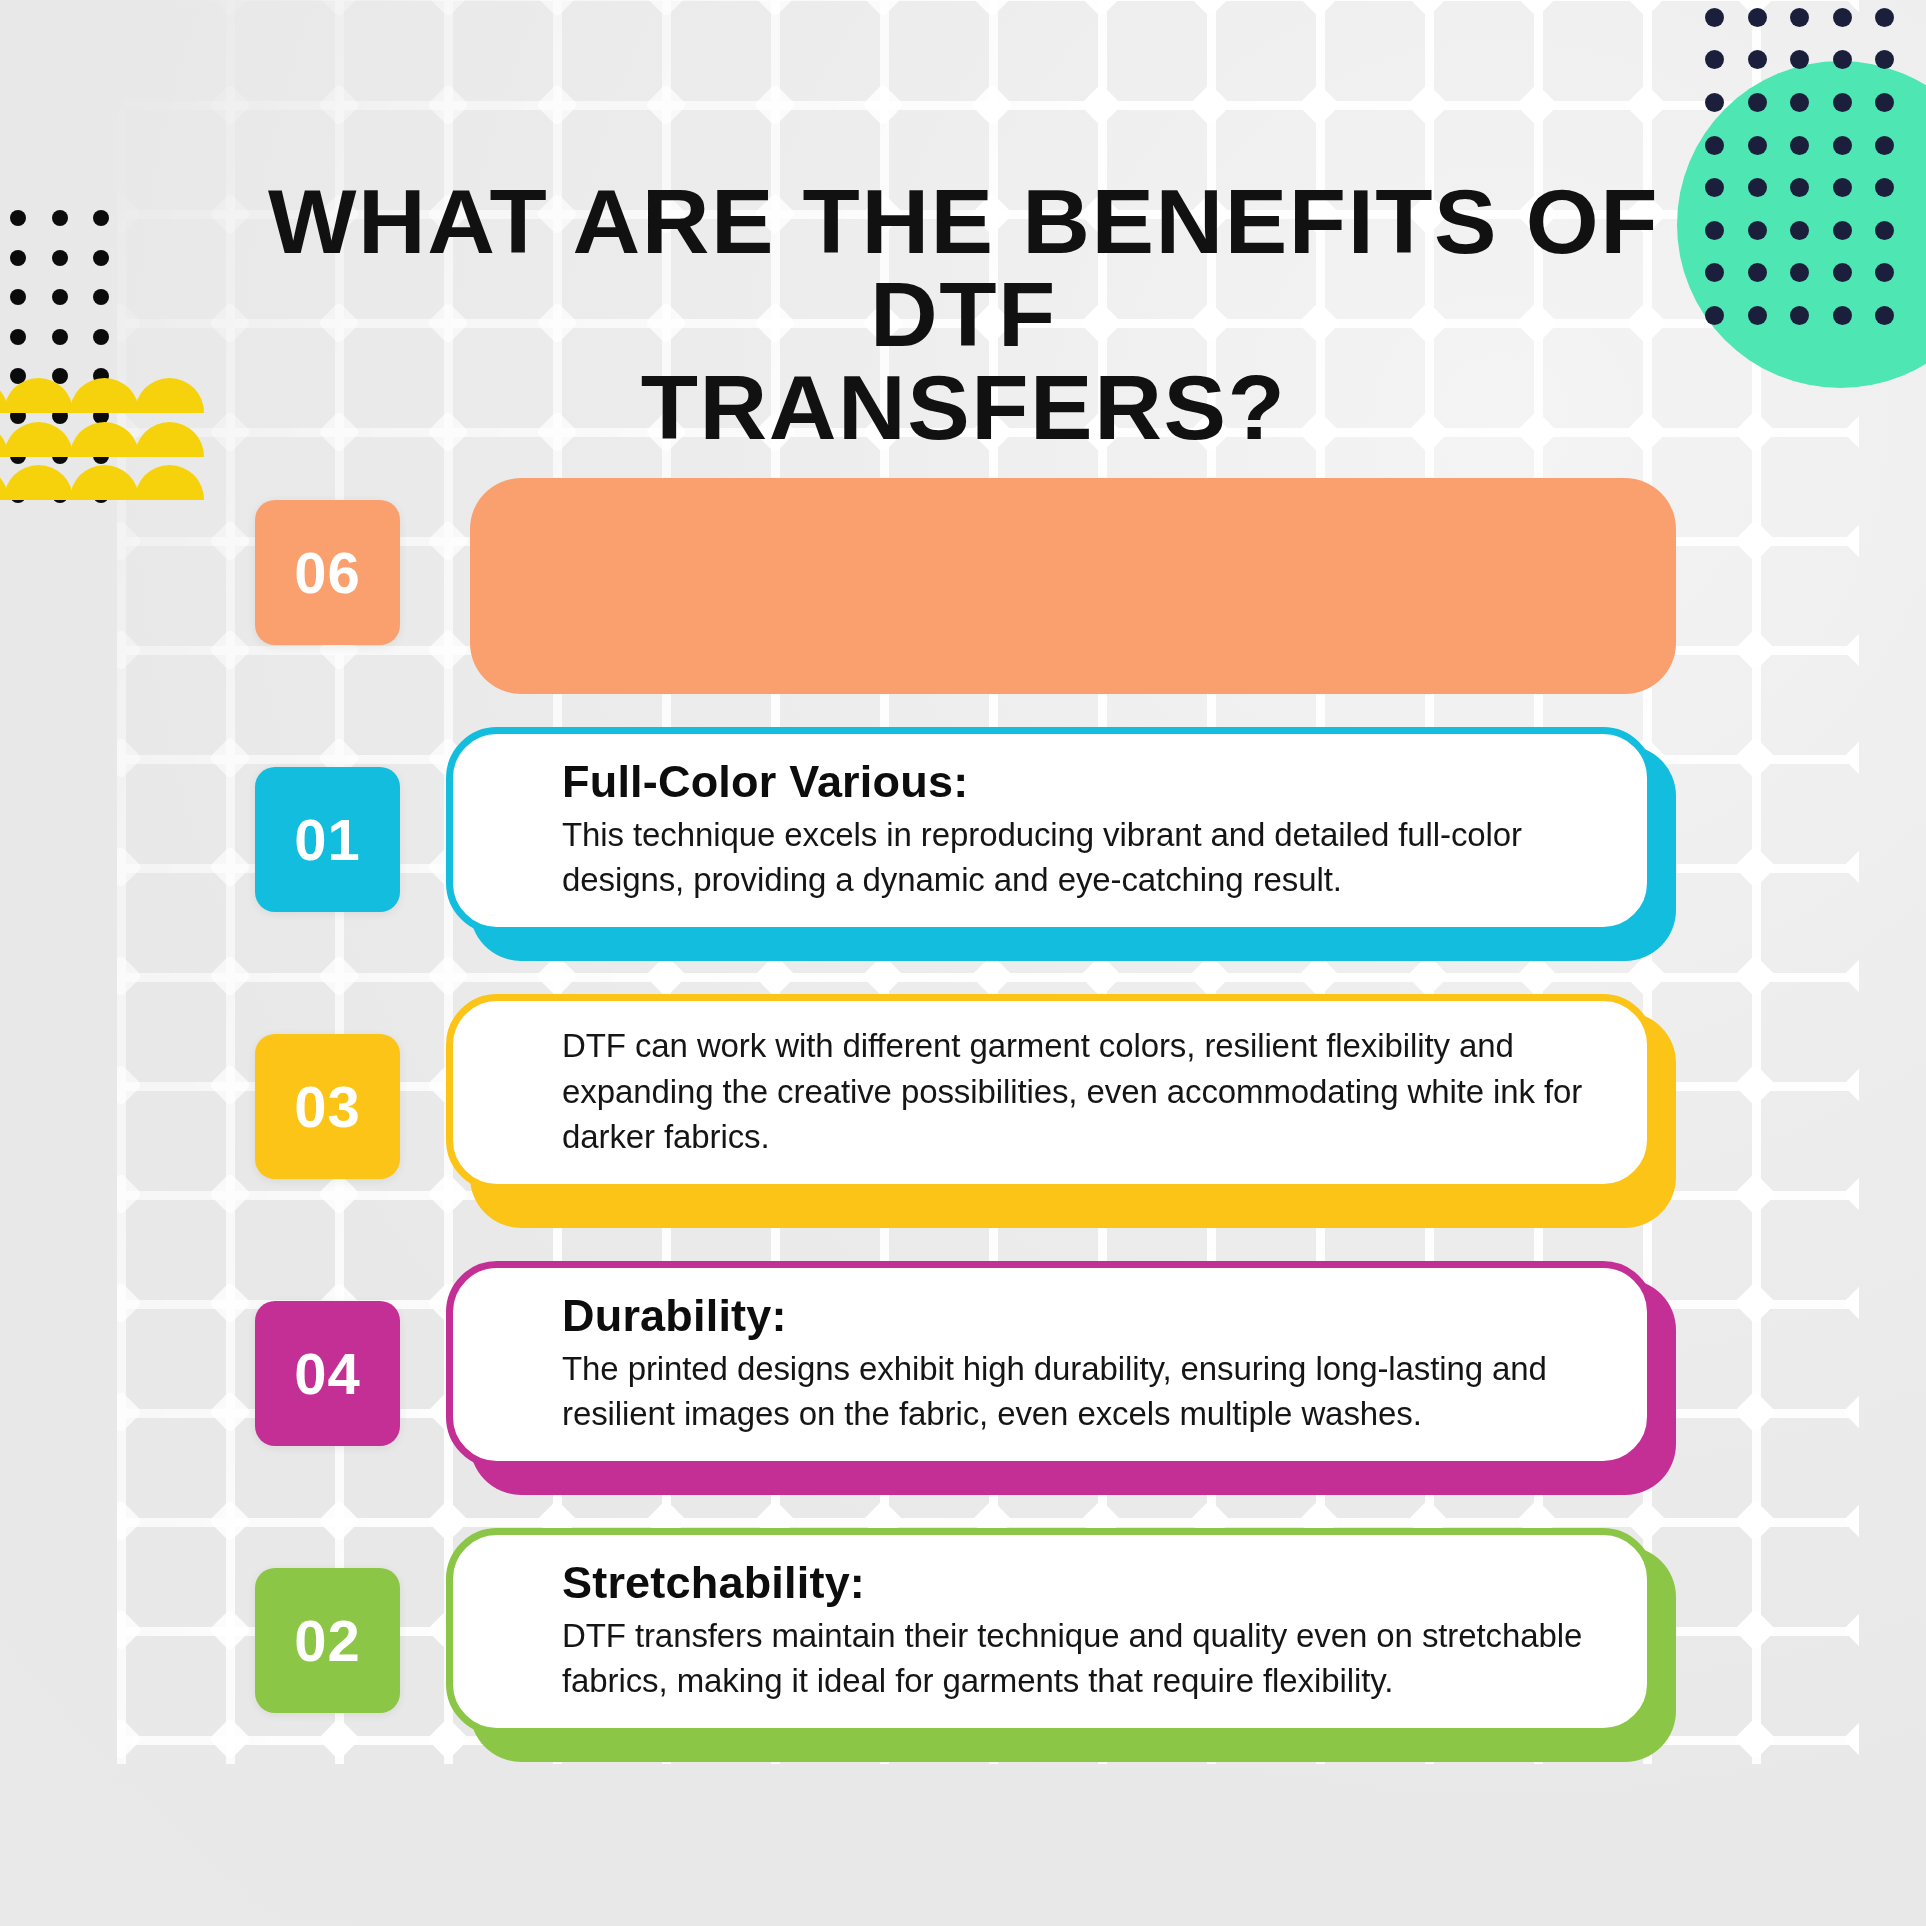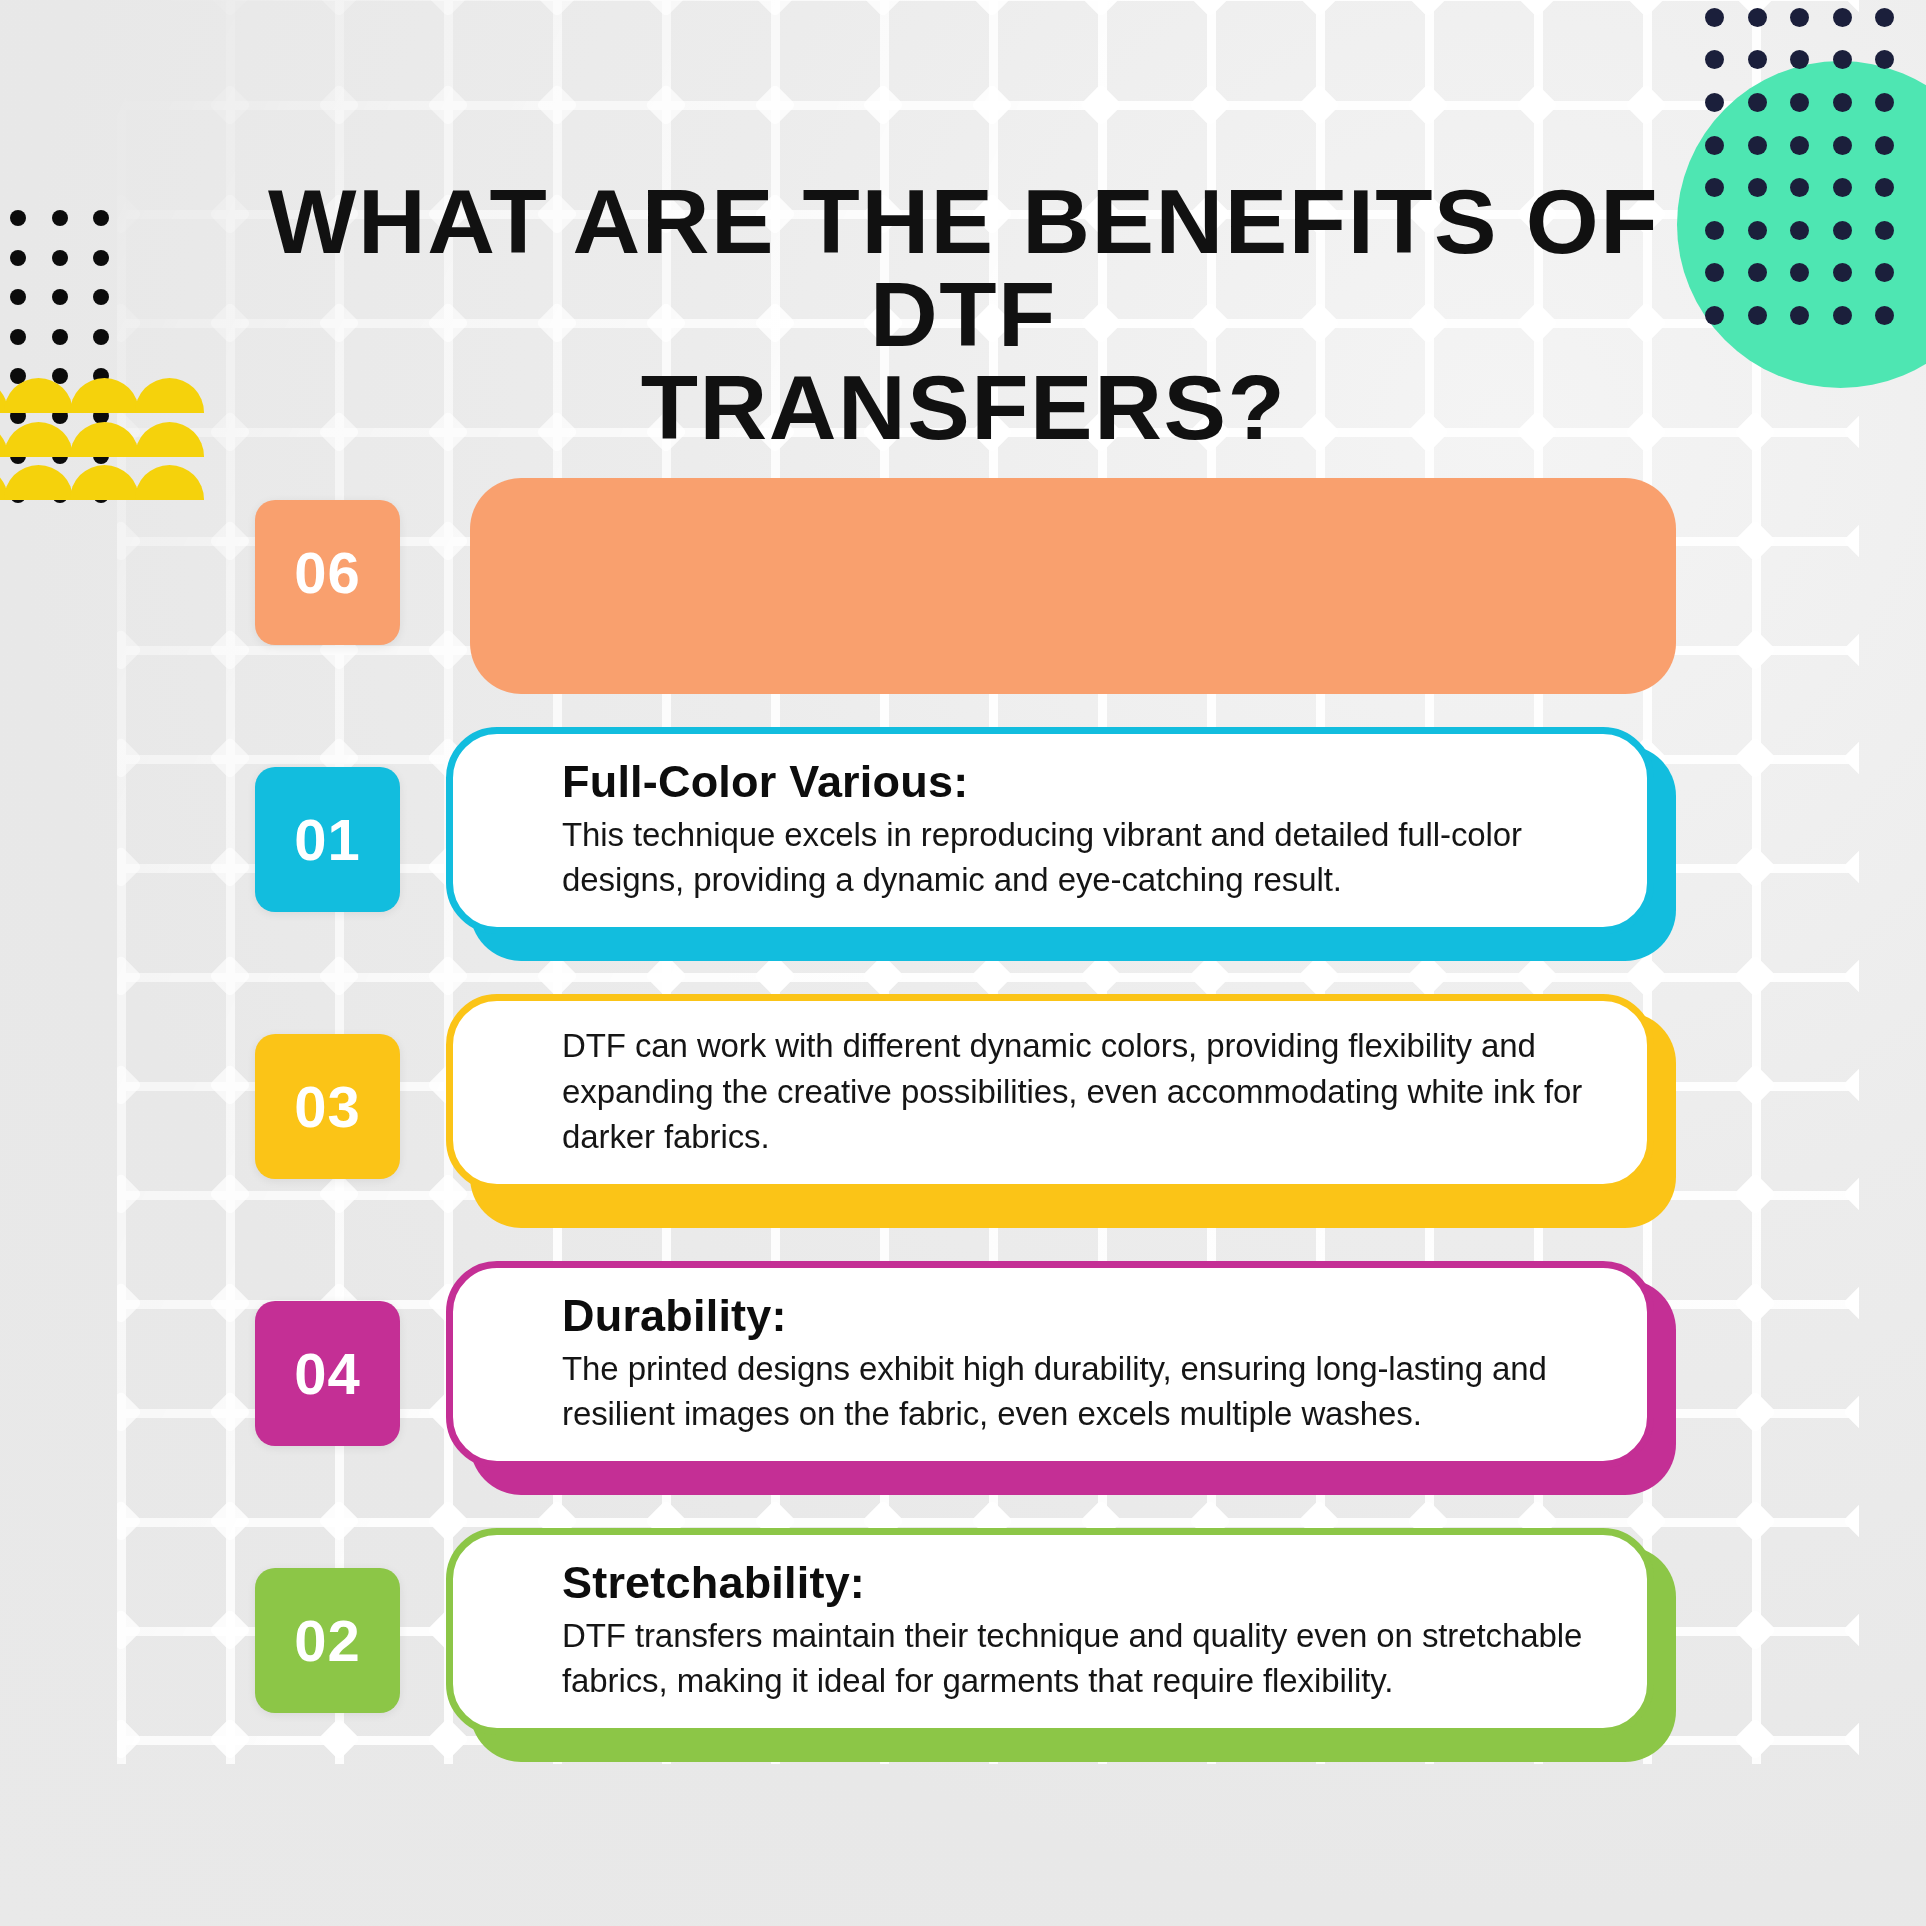--- a/index.html
+++ b/index.html
@@ -577,21 +577,21 @@
           <h3>Full-Color Various:</h3>
           <p>This technique excels in reproducing vibrant and detailed full-color designs, providing a dynamic and eye-catching result.</p>
         </div>
       </div>
       <div class="row">
         <div class="card-shadow" style="background: rgb(251, 196, 23);"></div>
         <div class="badge" style="background: rgb(251, 196, 23);">
           <span>03</span>
         </div>
         <div class="card" style="border-color: rgb(251, 196, 23);">
-          <p>DTF can work with different dynamic colors, providing flexibility and expanding the creative possibilities, even accommodating white ink for darker fabrics.</p>
+          <p>DTF can work with different garment colors, resilient flexibility and expanding the creative possibilities, even accommodating white ink for darker fabrics.</p>
         </div>
       </div>
       <div class="row">
         <div class="card-shadow" style="background: rgb(196, 47, 149);"></div>
         <div class="badge" style="background: rgb(196, 47, 149);">
           <span>04</span>
         </div>
         <div class="card" style="border-color: rgb(196, 47, 149);">
           <h3>Durability:</h3>
           <p>The printed designs exhibit high durability, ensuring long-lasting and resilient images on the fabric, even excels multiple washes.</p>

